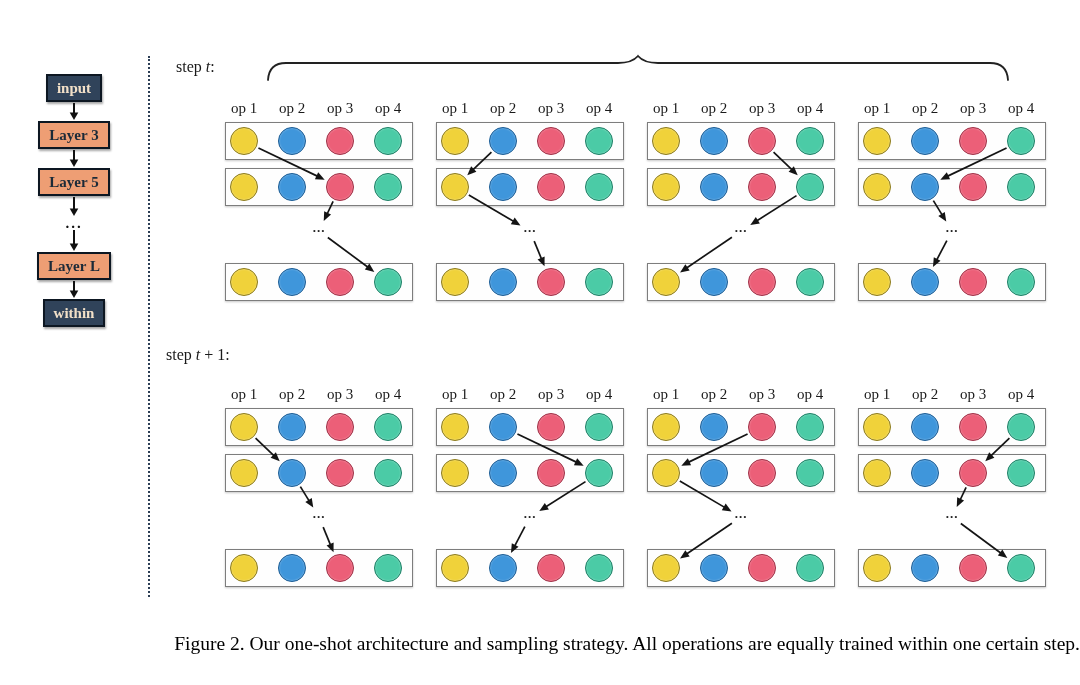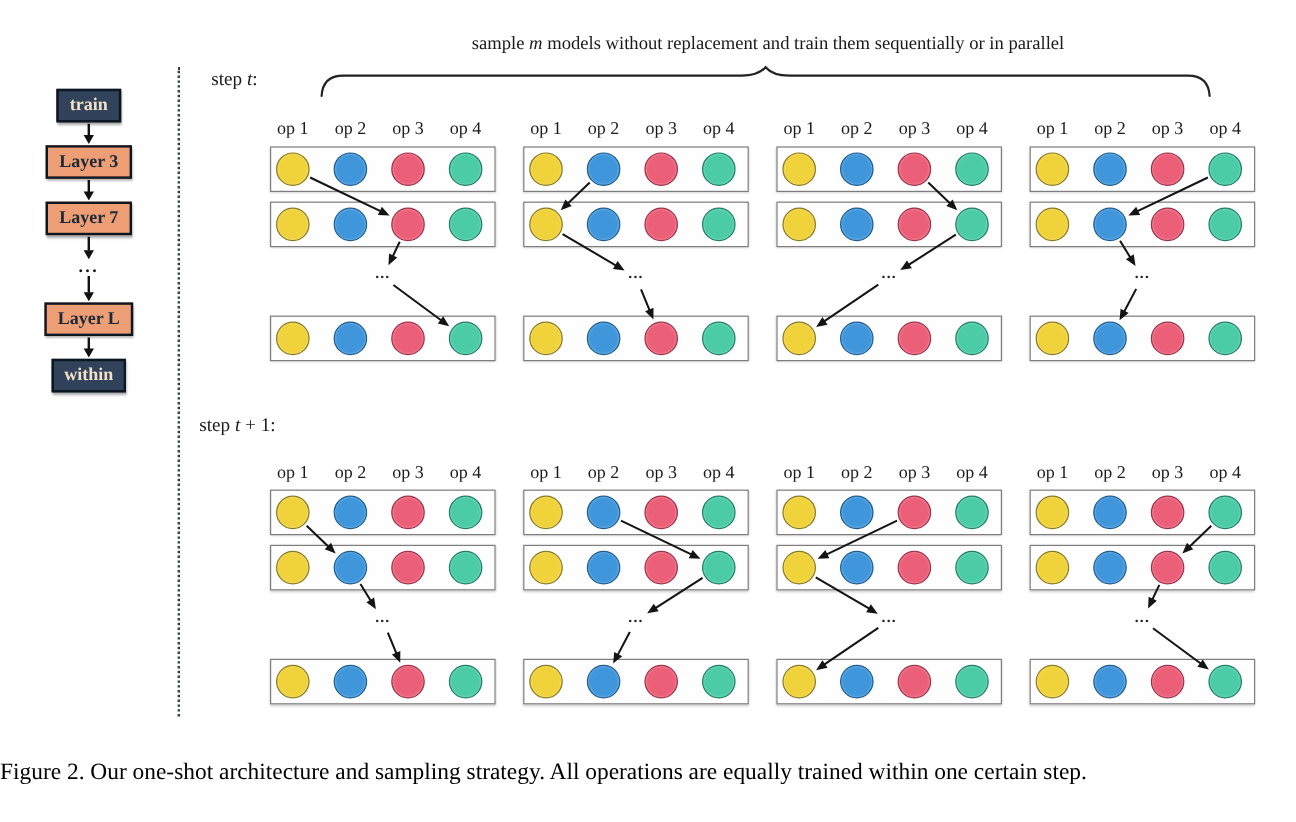--- a/index.html
+++ b/index.html
@@ -26,59 +26,58 @@
   .model-group{position:absolute;top:0;width:188px;height:202px;}
   .op-label{position:absolute;top:0;width:44px;text-align:center;font-size:15px;color:#1a1a1a;}
   .op-row{position:absolute;left:0;width:188px;height:38px;border:1px solid #7d7d7d;background:#fefefe;
     box-sizing:border-box;box-shadow:0 1px 2px rgba(0,0,0,.22);}
   .op-circle{position:absolute;width:28px;height:28px;border-radius:50%;box-sizing:border-box;
     border:1.6px solid #333;box-shadow:inset 0 0 2px rgba(255,255,255,.5);}
   .grp-ellipsis{position:absolute;width:24px;text-align:center;font-size:13px;font-weight:bold;
     letter-spacing:1px;color:#222;line-height:14px;}
   .arrows{position:absolute;left:0;top:0;pointer-events:none;}
   
-  .caption{position:absolute;left:0;top:633px;width:1080px;text-align:left;font-size:19.5px;color:#000;}
+  .caption{position:absolute;left:0;top:633px;width:1080px;text-align:right;font-size:19.5px;color:#000;}
 </style>
 </head>
 <body>
 
 <div class="canvas">
 
   <div class="arch">
-    <div class="arch-node io">train</div>
+    <div class="arch-node io">input</div>
     <svg class="varrow" width="12" height="17" viewBox="0 0 12 17">
         <line x1="6" y1="0" x2="6" y2="10" stroke="#111" stroke-width="2"></line>
         <polygon points="6,17 1.7,9.5 10.3,9.5" fill="#111"></polygon>
       </svg>
     <div class="arch-node layer">Layer 3</div>
     <svg class="varrow" width="12" height="17" viewBox="0 0 12 17">
         <line x1="6" y1="0" x2="6" y2="10" stroke="#111" stroke-width="2"></line>
         <polygon points="6,17 1.7,9.5 10.3,9.5" fill="#111"></polygon>
       </svg>
-    <div class="arch-node layer">Layer 7</div>
+    <div class="arch-node layer">Layer 5</div>
     <svg class="varrow" width="12" height="19" viewBox="0 0 12 19">
         <line x1="6" y1="0" x2="6" y2="12" stroke="#111" stroke-width="2"></line>
         <polygon points="6,19 1.7,11.5 10.3,11.5" fill="#111"></polygon>
       </svg>
     <div class="arch-ellipsis">...</div>
     <svg class="varrow" width="12" height="21" viewBox="0 0 12 21">
         <line x1="6" y1="0" x2="6" y2="14" stroke="#111" stroke-width="2"></line>
         <polygon points="6,21 1.7,13.5 10.3,13.5" fill="#111"></polygon>
       </svg>
     <div class="arch-node layer">Layer L</div>
     <svg class="varrow" width="12" height="17" viewBox="0 0 12 17">
         <line x1="6" y1="0" x2="6" y2="10" stroke="#111" stroke-width="2"></line>
         <polygon points="6,17 1.7,9.5 10.3,9.5" fill="#111"></polygon>
       </svg>
     <div class="arch-node io">within</div>
   </div>
 
   <div class="divider"></div>
 
-  <div class="annotation"><span>sample </span><i>m</i><span> models without replacement and train them sequentially or in parallel</span></div>
   <svg class="brace-svg" width="744" height="28" viewBox="0 0 744 28">
     <path d="M 2 26 Q 3 9 20 9 L 352 9 Q 366 9 372 2 Q 378 9 392 9 L 724 9 Q 741 9 742 26" fill="none" stroke="#222" stroke-width="1.8" stroke-linecap="round"></path>
   </svg>
 
   <section>
     <div class="step-label" style="left:176px;top:58px;"><span>step </span><i>t</i><span>:</span></div>
     <div class="groups" style="left:225px;top:100px;">
         <div class="model-group" style="left: 0px;">
           <span class="op-label" style="left: -3px;">op 1</span>
           <span class="op-label" style="left: 45px;">op 2</span>

